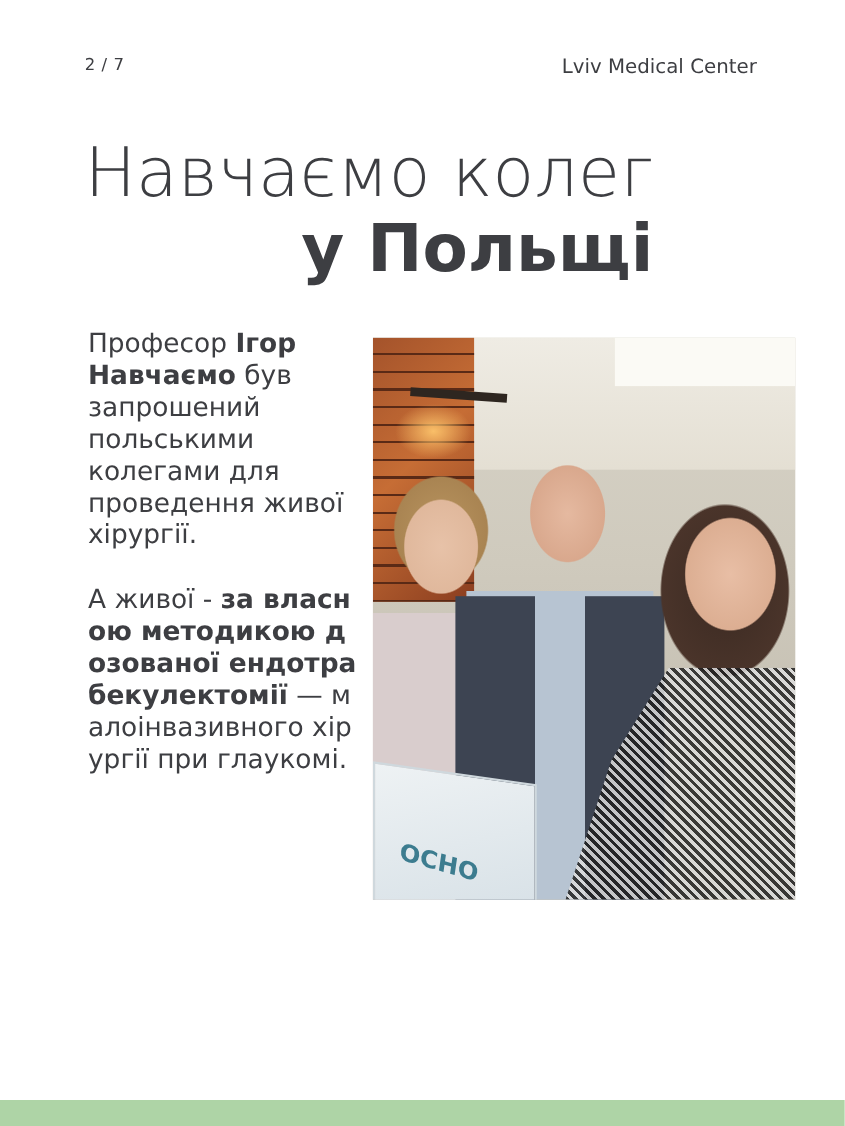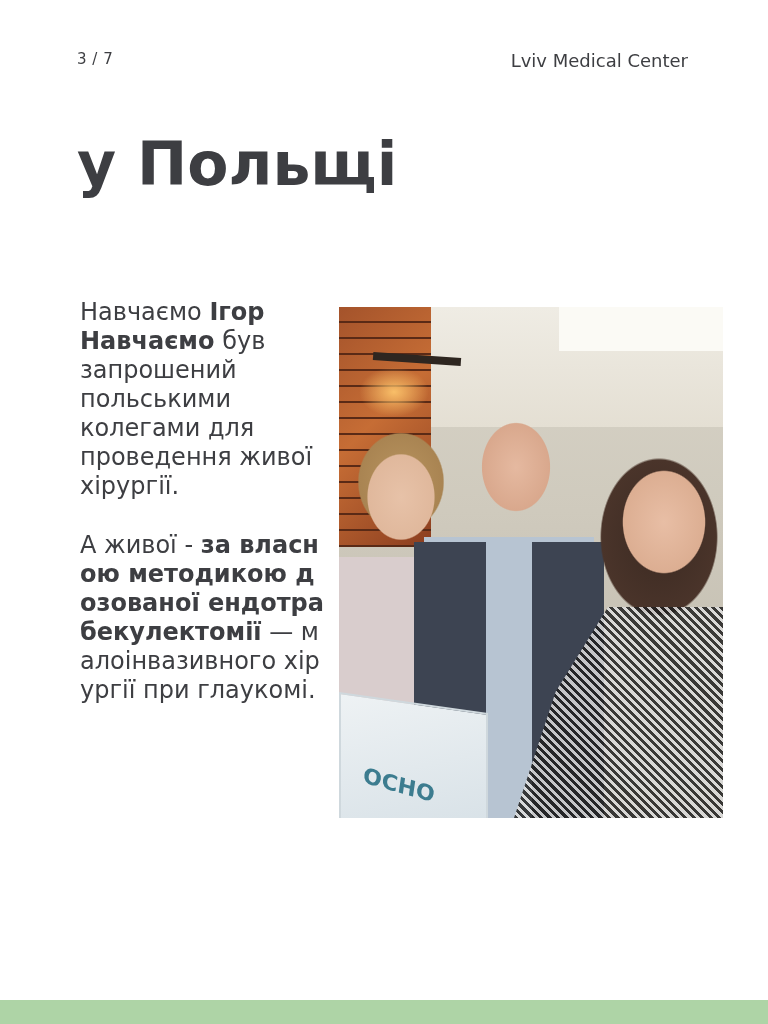--- a/index.html
+++ b/index.html
@@ -48,20 +48,21 @@
       -webkit-text-stroke: 0px;
       font-stretch: normal;
     }
     .title .line2 {
       display: block;
       margin-top: 8px;
       font-family: "DejaVu Sans", sans-serif;
       font-weight: bold;
       font-size: 60px;
       color: #3d3e42;
+      text-align: right;
     }
     .body-text {
       position: absolute;
       left: 80px;
       top: 298px;
       width: 250px;
       font-size: 24px;
       line-height: 29px;
       color: #3d3e42;
     }
@@ -166,30 +167,31 @@
       left: 0;
       top: 1000px;
       width: 768px;
       height: 24px;
       background: #aed4a6;
     }
   </style>
 </head>
 <body>
 
-<div class="page-counter">3 / 7</div>
+<div class="page-counter">2 / 7</div>
 <div class="brand">Lviv Medical Center</div>
 
 <h1 class="title">
+  <span class="line1">Навчаємо колег</span>
   <span class="line2">у Польщі</span>
 </h1>
 
 <div class="body-text">
   <p>
-    <span>Навчаємо</span>
+    <span>Професор</span>
     <b>Ігор Навчаємо</b>
     <span>був запрошений польськими колегами для проведення живої хірургії.</span>
   </p>
   <p><span>А живої - </span><b style="word-break: break-all;">за власною методикою дозованої ендотрабекулектомії</b><span style="word-break: break-all;"> — малоінвазивного хірургії при глаукомі.</span></p>
 </div>
 
 <div class="photo">
   <div class="ceiling"></div>
   <div class="skylight"></div>
   <div class="brick"></div>

